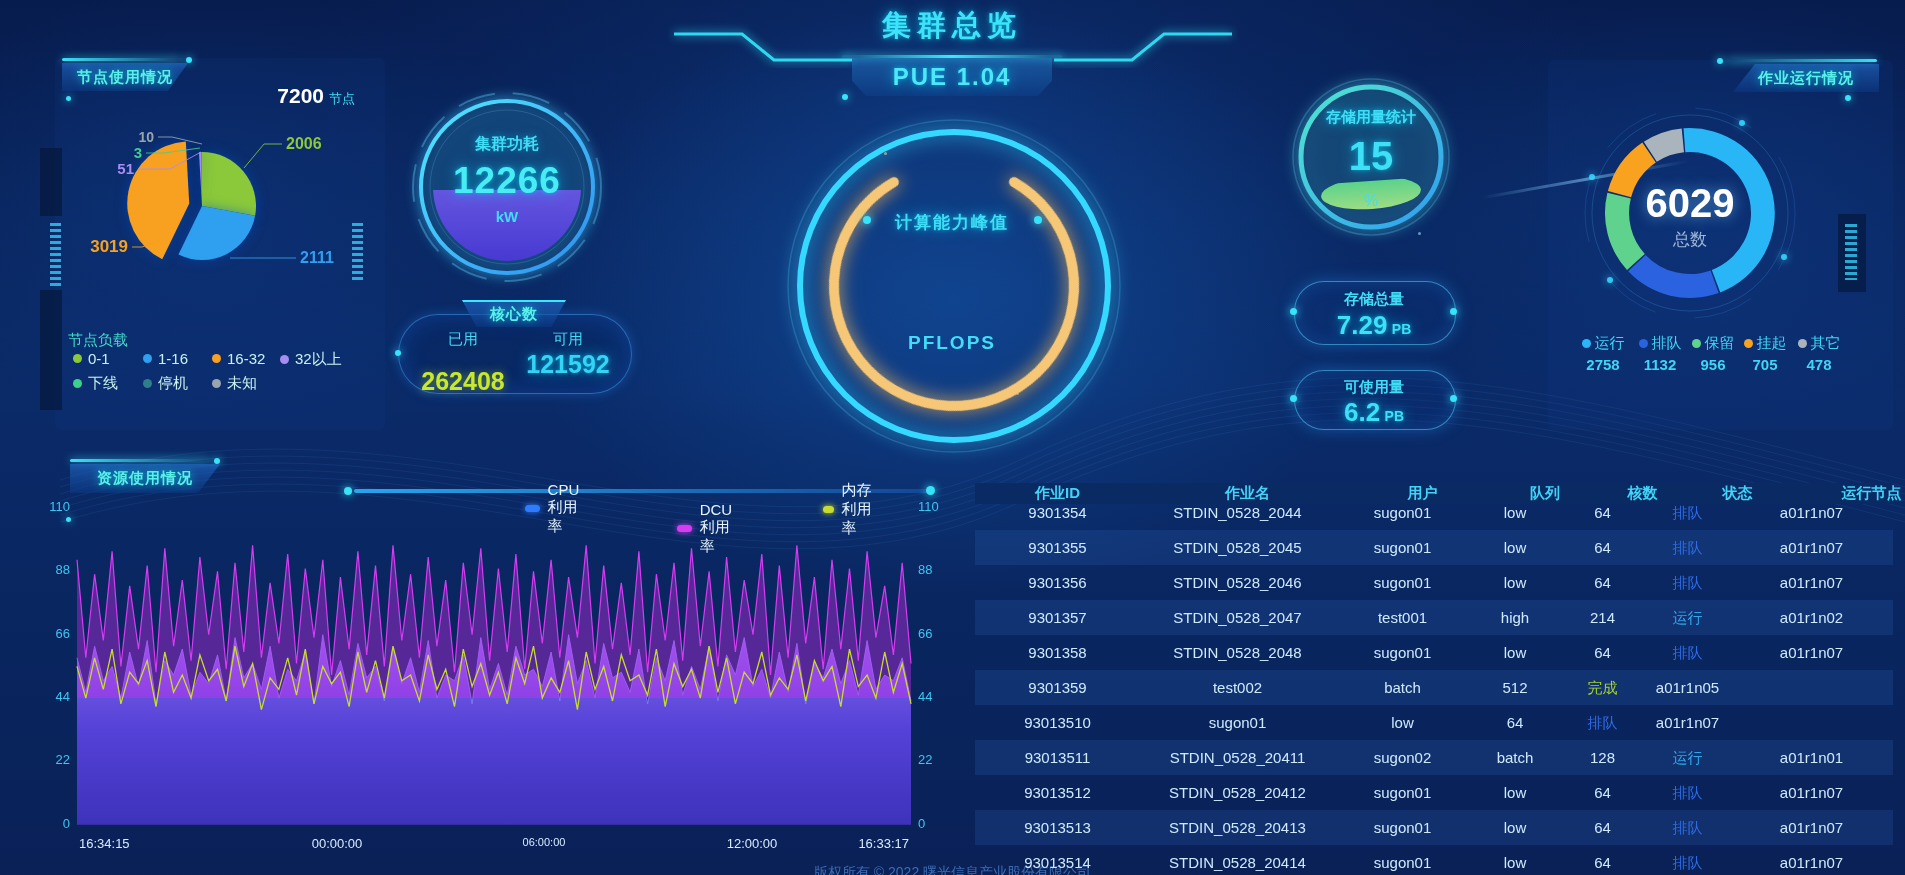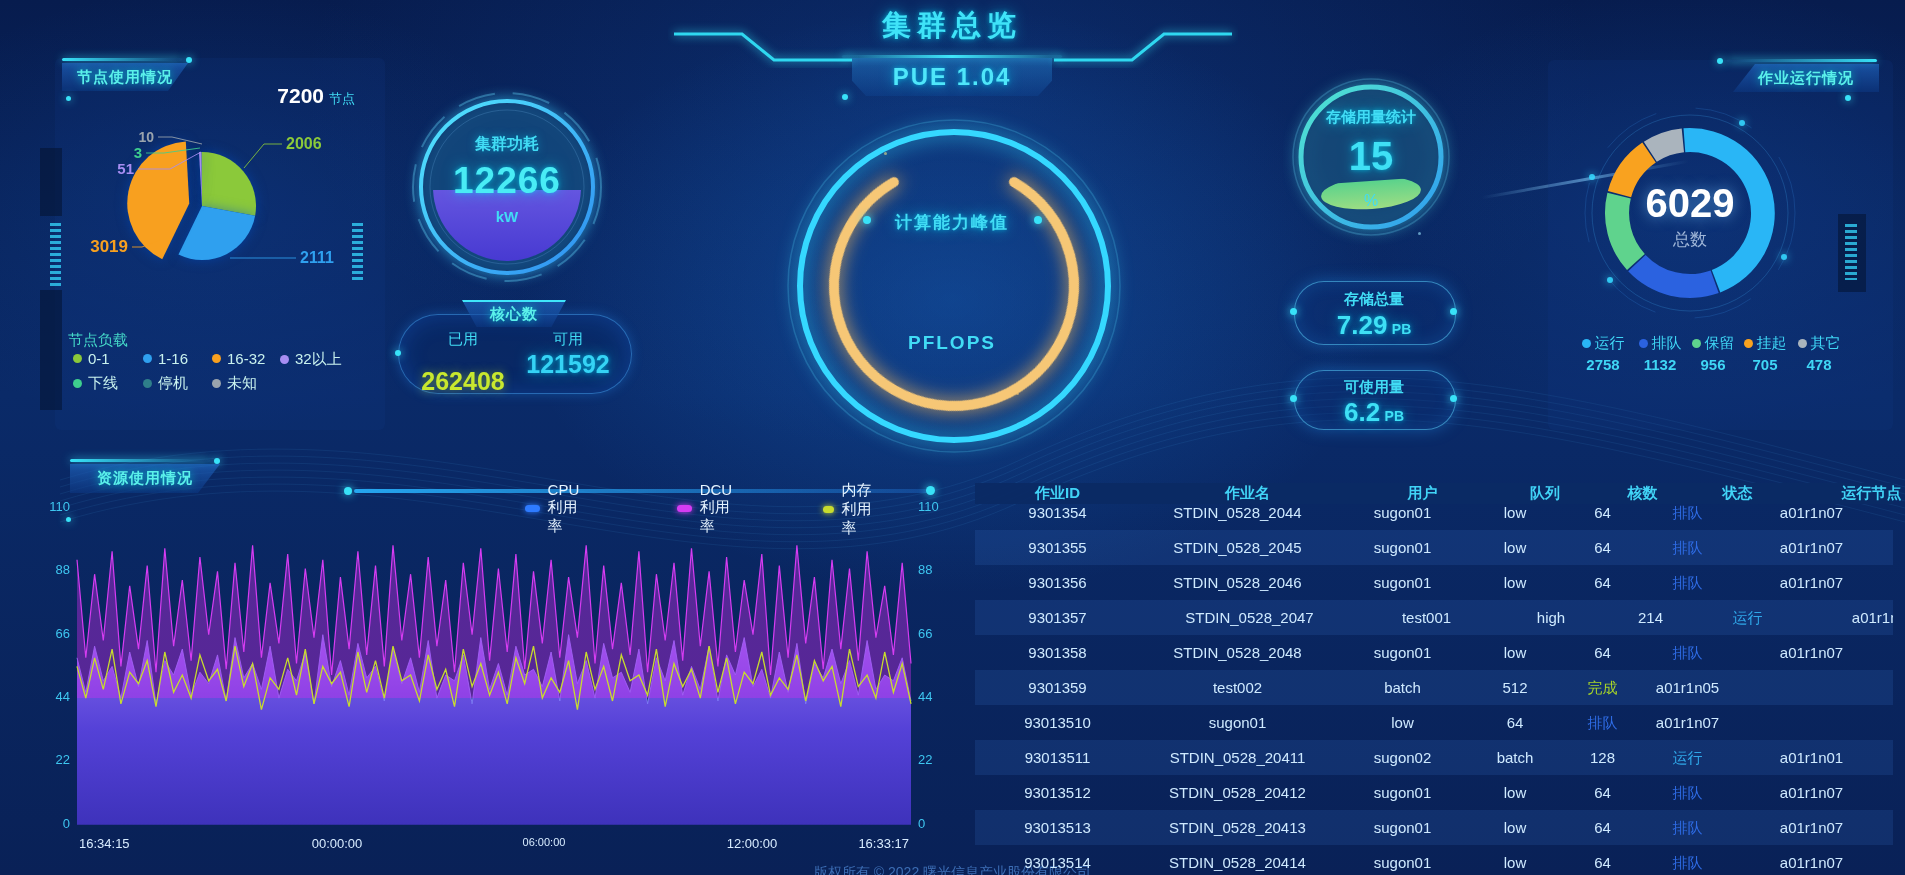--- a/index.html
+++ b/index.html
@@ -297,21 +297,21 @@
   <div class="abs dot" style="left:66px;top:517px;width:5px;height:5px;"></div>
   <div class="abs dot" style="left:344px;top:487px;width:8px;height:8px;"></div>
   <div class="abs" style="left:354px;top:489px;width:574px;height:4px;border-radius:2px;
        background:linear-gradient(90deg,rgba(40,180,255,.9),rgba(40,140,255,.25));"></div>
   <div class="abs dot" style="left:926px;top:486px;width:9px;height:9px;"></div>
   <div class="abs" id="res-legend" style="left:0;top:0;">
       <div style="left: 525px; top: 481px; display: flex; align-items: center; gap: 8px; position: absolute;">
         <div style="position: static; width: 26px; height: 7px; border-radius: 4px; background: rgb(46, 123, 255); box-shadow: rgb(46, 123, 255) 0px 0px 6px;"></div>
         <div style="position: static; font-size: 15px; color: rgb(230, 244, 255);">CPU利用率</div>
       </div>
-      <div style="left: 677px; top: 481px; display: flex; align-items: center; gap: 8px; position: absolute;">
+      <div style="left: 677px; top: 501px; display: flex; align-items: center; gap: 8px; position: absolute;">
         <div style="position: static; width: 26px; height: 7px; border-radius: 4px; background: rgb(214, 60, 242); box-shadow: rgb(214, 60, 242) 0px 0px 6px;"></div>
         <div style="position: static; font-size: 15px; color: rgb(230, 244, 255);">DCU利用率</div>
       </div>
       <div style="left: 823px; top: 481px; display: flex; align-items: center; gap: 8px; position: absolute;">
         <div style="position: static; width: 26px; height: 7px; border-radius: 4px; background: rgb(200, 220, 46); box-shadow: rgb(200, 220, 46) 0px 0px 6px;"></div>
         <div style="position: static; font-size: 15px; color: rgb(230, 244, 255);">内存利用率</div>
       </div>
     </div>
 
   <svg class="abs" id="res-svg" style="left:75px;top:500px;" width="840" height="330" viewBox="0 0 840 330">
@@ -379,21 +379,21 @@
         </div>
         <div class="trow tgrid">
           <span class="tcell">9301356</span>
           <span class="tcell">STDIN_0528_2046</span>
           <span class="tcell">sugon01</span>
           <span class="tcell">low</span>
           <span class="tcell">64</span>
           <span class="tcell" style="color: rgb(46, 107, 228);">排队</span>
           <span class="tcell">a01r1n07</span>
         </div>
-        <div class="trow tgrid" style="background: rgba(62, 125, 215, 0.16); gap: 12px;">
+        <div class="trow tgrid" style="background: rgba(62, 125, 215, 0.16);">
           <span class="tcell">9301357</span>
           <span class="tcell">STDIN_0528_2047</span>
           <span class="tcell">test001</span>
           <span class="tcell">high</span>
           <span class="tcell">214</span>
           <span class="tcell" style="color: rgb(47, 167, 232);">运行</span>
           <span class="tcell">a01r1n02</span>
         </div>
         <div class="trow tgrid">
           <span class="tcell">9301358</span>

